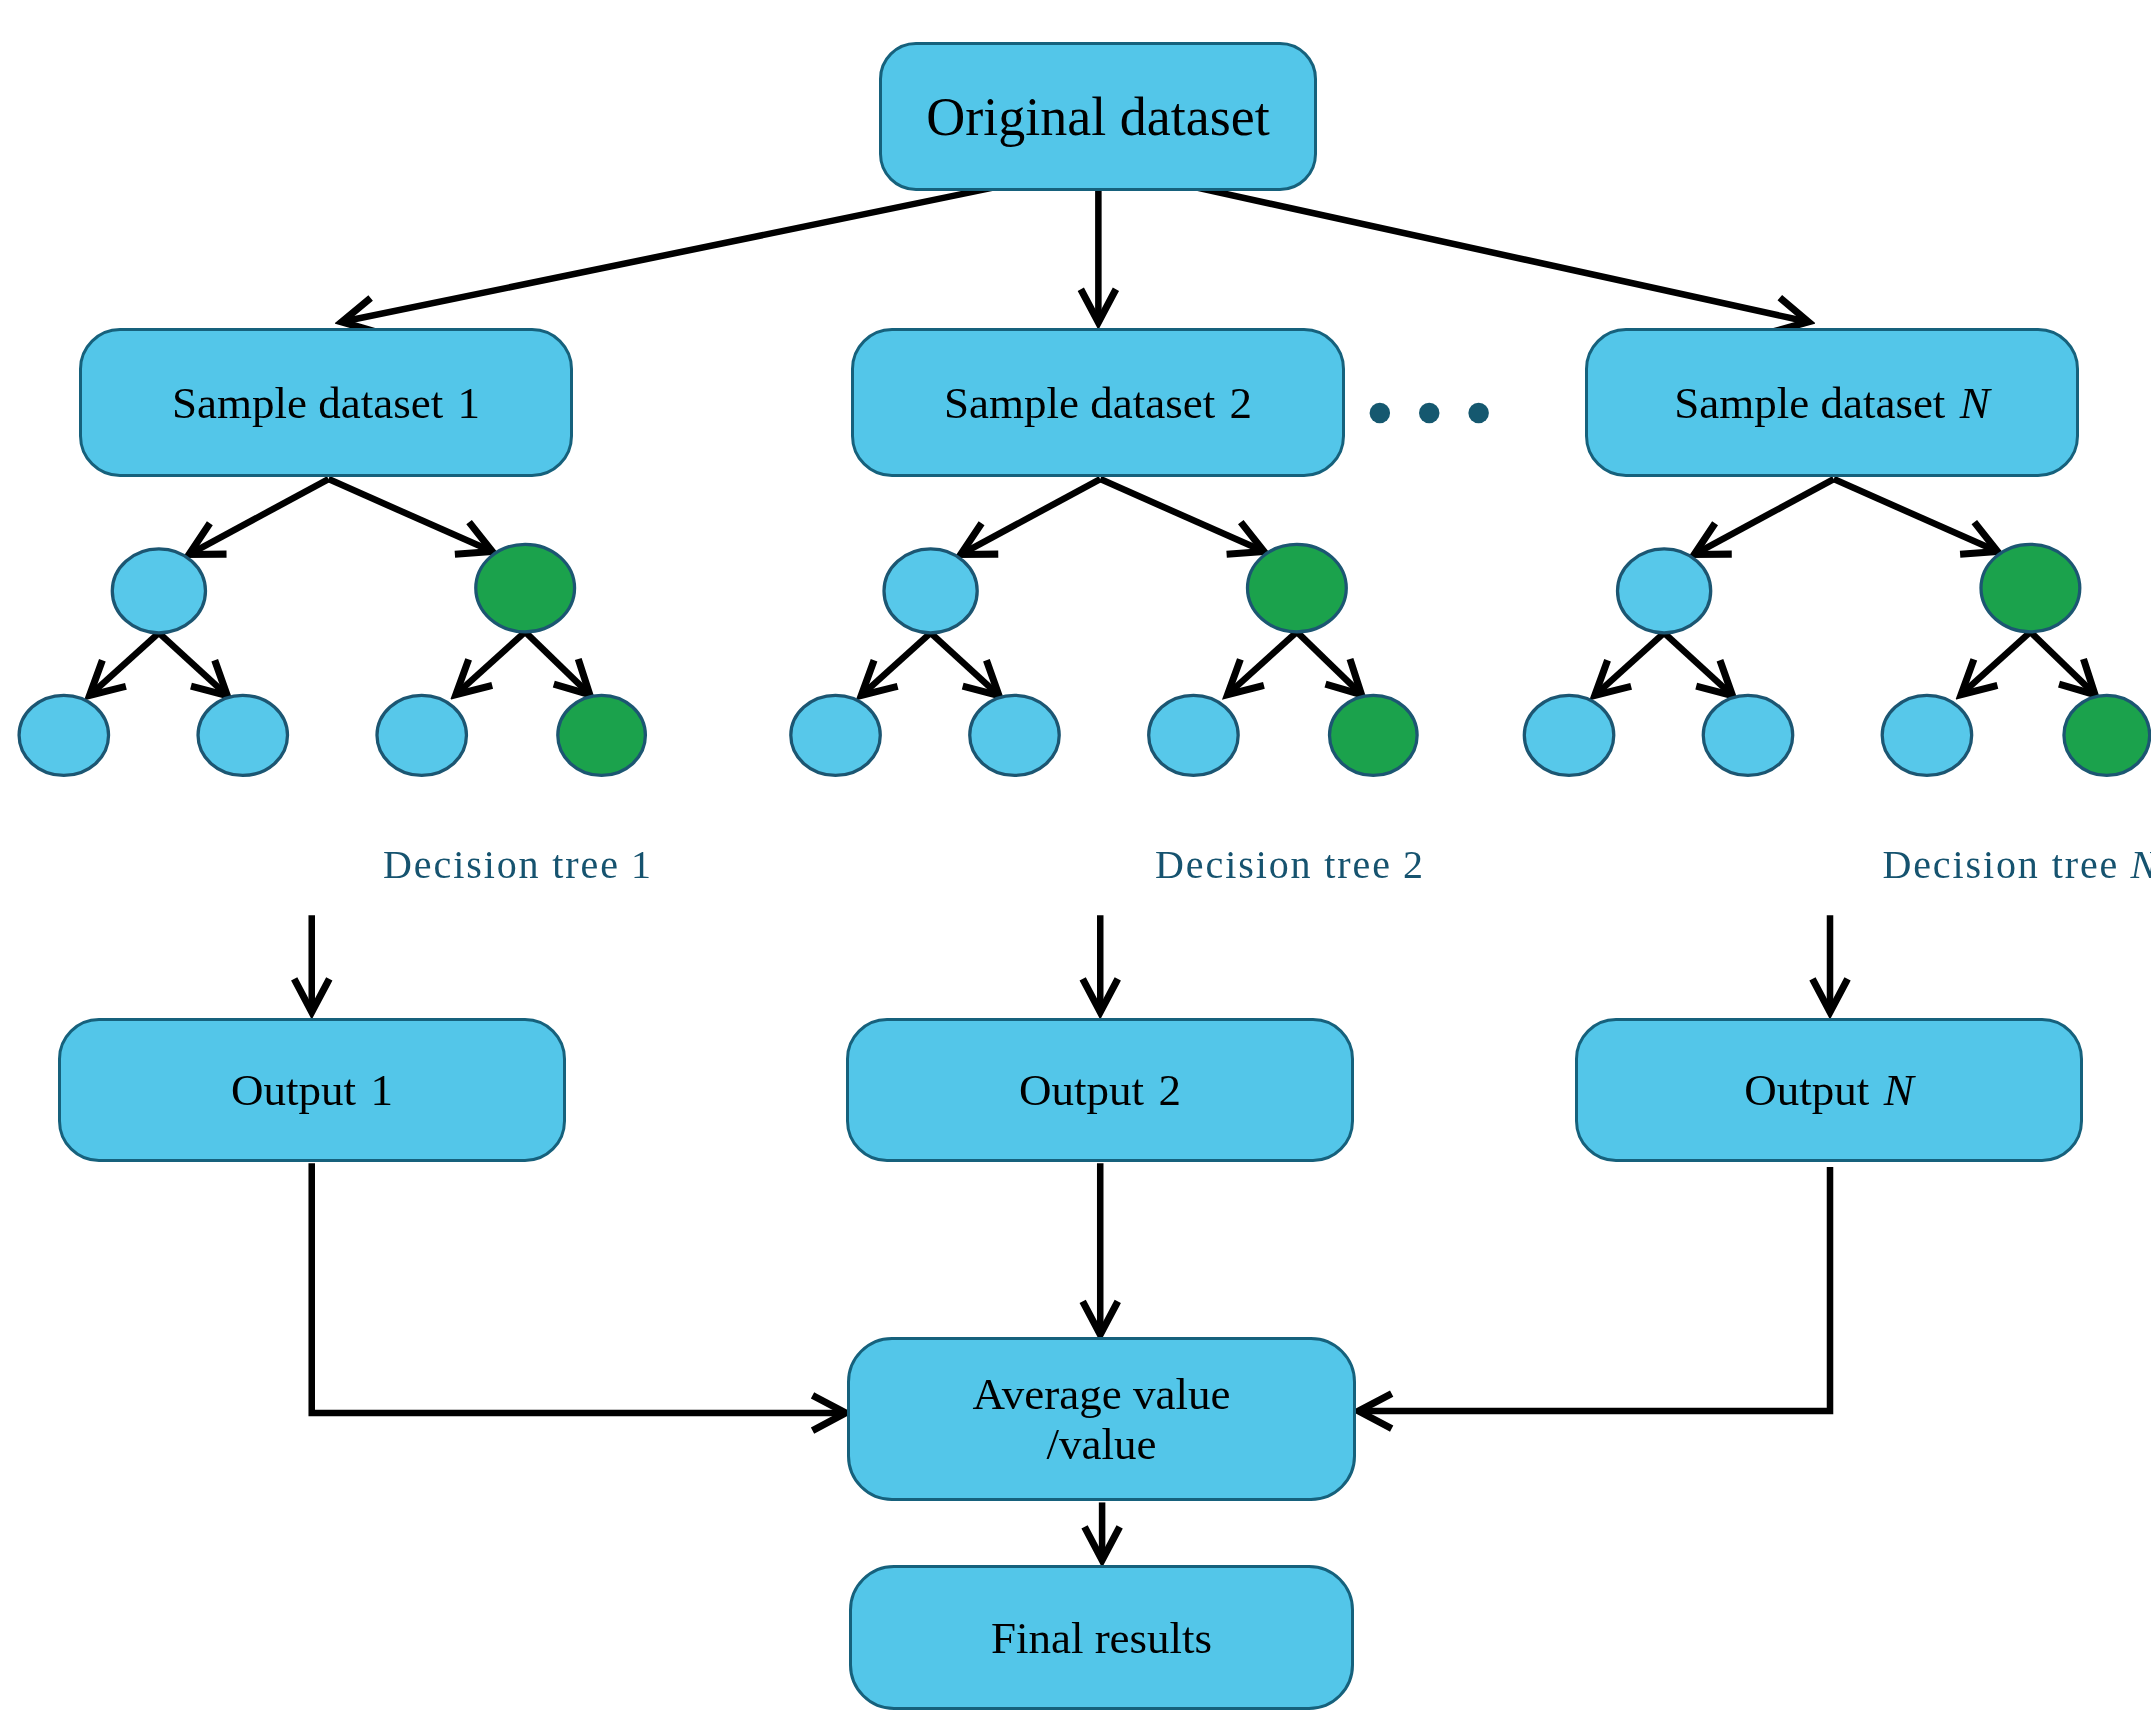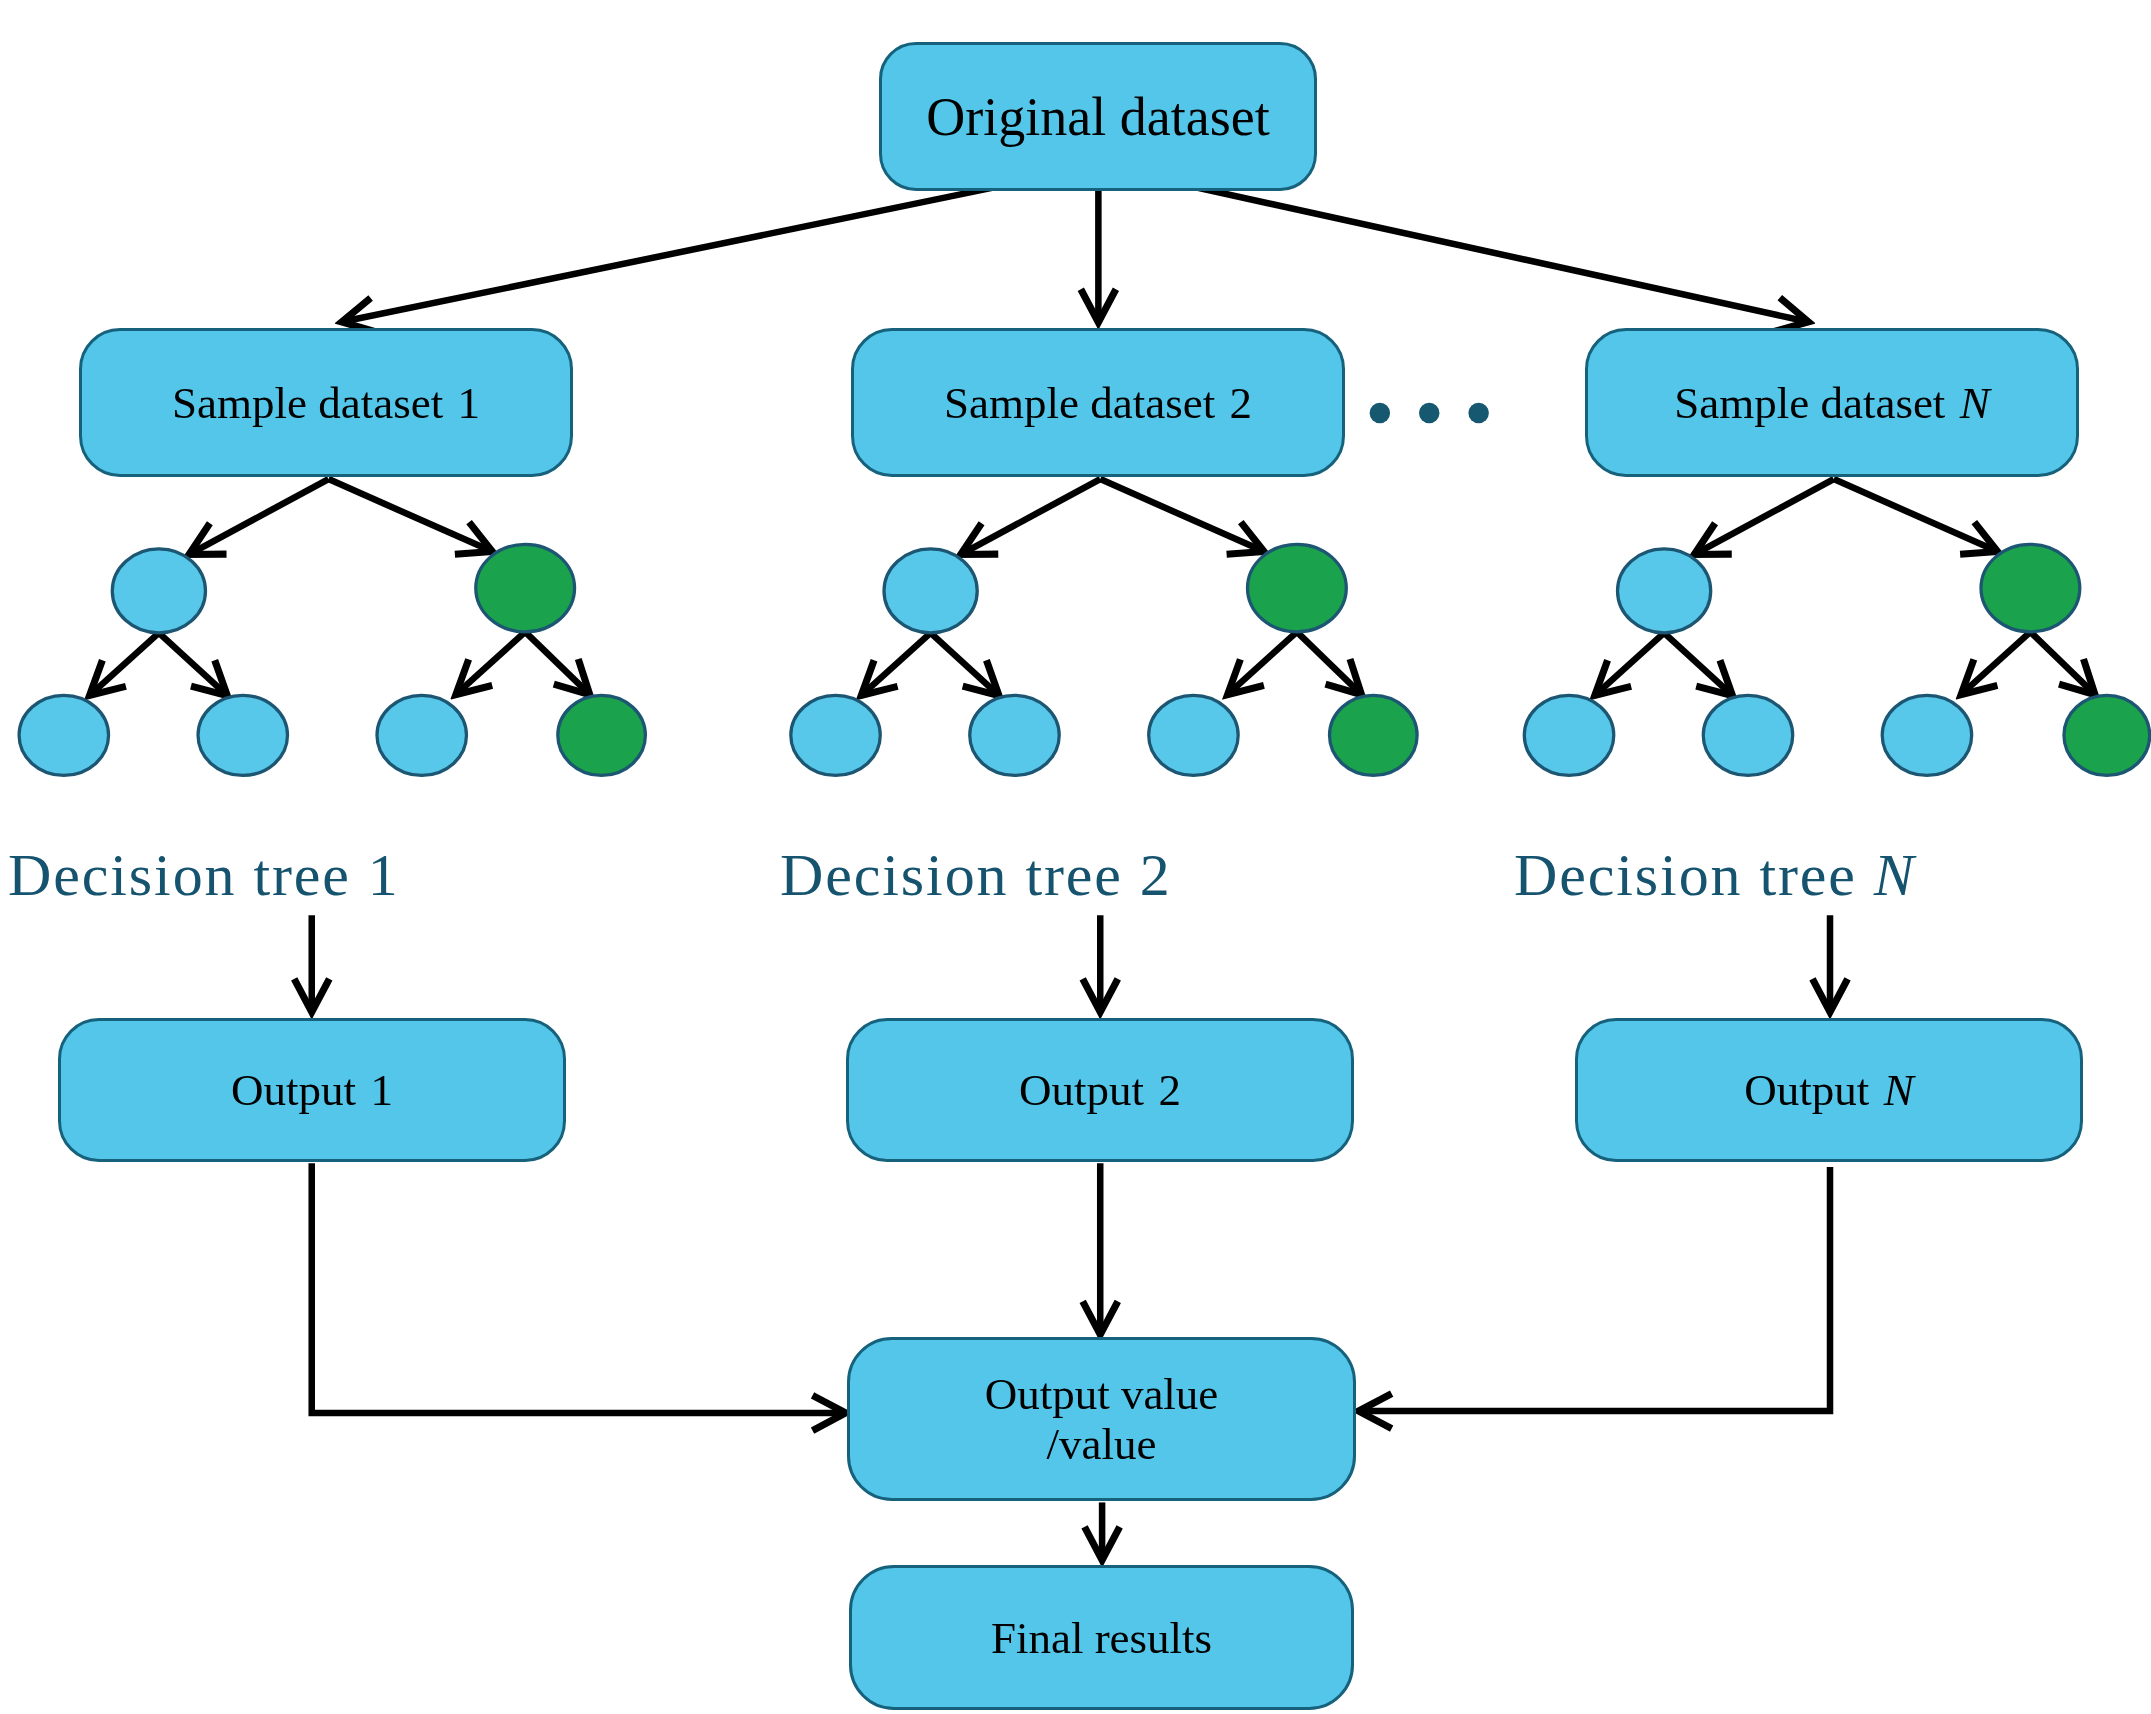--- a/index.html
+++ b/index.html
@@ -53,26 +53,25 @@
     font-size: 45px;
     white-space: nowrap;
     text-align: center;
   }
   .box.top-box { font-size: 54px; }
   .box .num { margin-left: 0.32em; }
   .box.avg-box { flex-direction: column; line-height: 1.12; }
   .tree-label {
     position: absolute;
     width: 653px;
-    text-align: left;
+    text-align: right;
     color: var(--label_text, #16536F);
-    font-size: 60px;
+    font-size: 40px;
     letter-spacing: 1.9px;
     white-space: nowrap;
-    padding-left: 8px;
   }
   .tree-label .num { margin-left: 0.28em; }
   .it { font-style: italic; }
 </style>
 </head>
 <body>
 
 <div class="canvas">
 
   <svg class="layer" viewBox="0 0 2308 1839">
@@ -184,21 +183,21 @@
   <div class="box" style="left:846px; top:1018px; width:508px; height:144px;">
     <span>Output</span>
       <span class="num">2</span>
   </div>
   <div class="box" style="left:1575px; top:1018px; width:508px; height:144px;">
     <span>Output</span>
       <span class="num it">N</span>
   </div>
 
   <div class="box avg-box" style="left:847px; top:1337px; width:509px; height:164px; border-radius:45px;">
-    <span>Output value</span>
+    <span>Average value</span>
     <span>/value</span>
   </div>
 
   <div class="box" style="left:849px; top:1565px; width:505px; height:145px; border-radius:45px;">
     <span>Final results</span>
   </div>
 
 </div>
 
 

